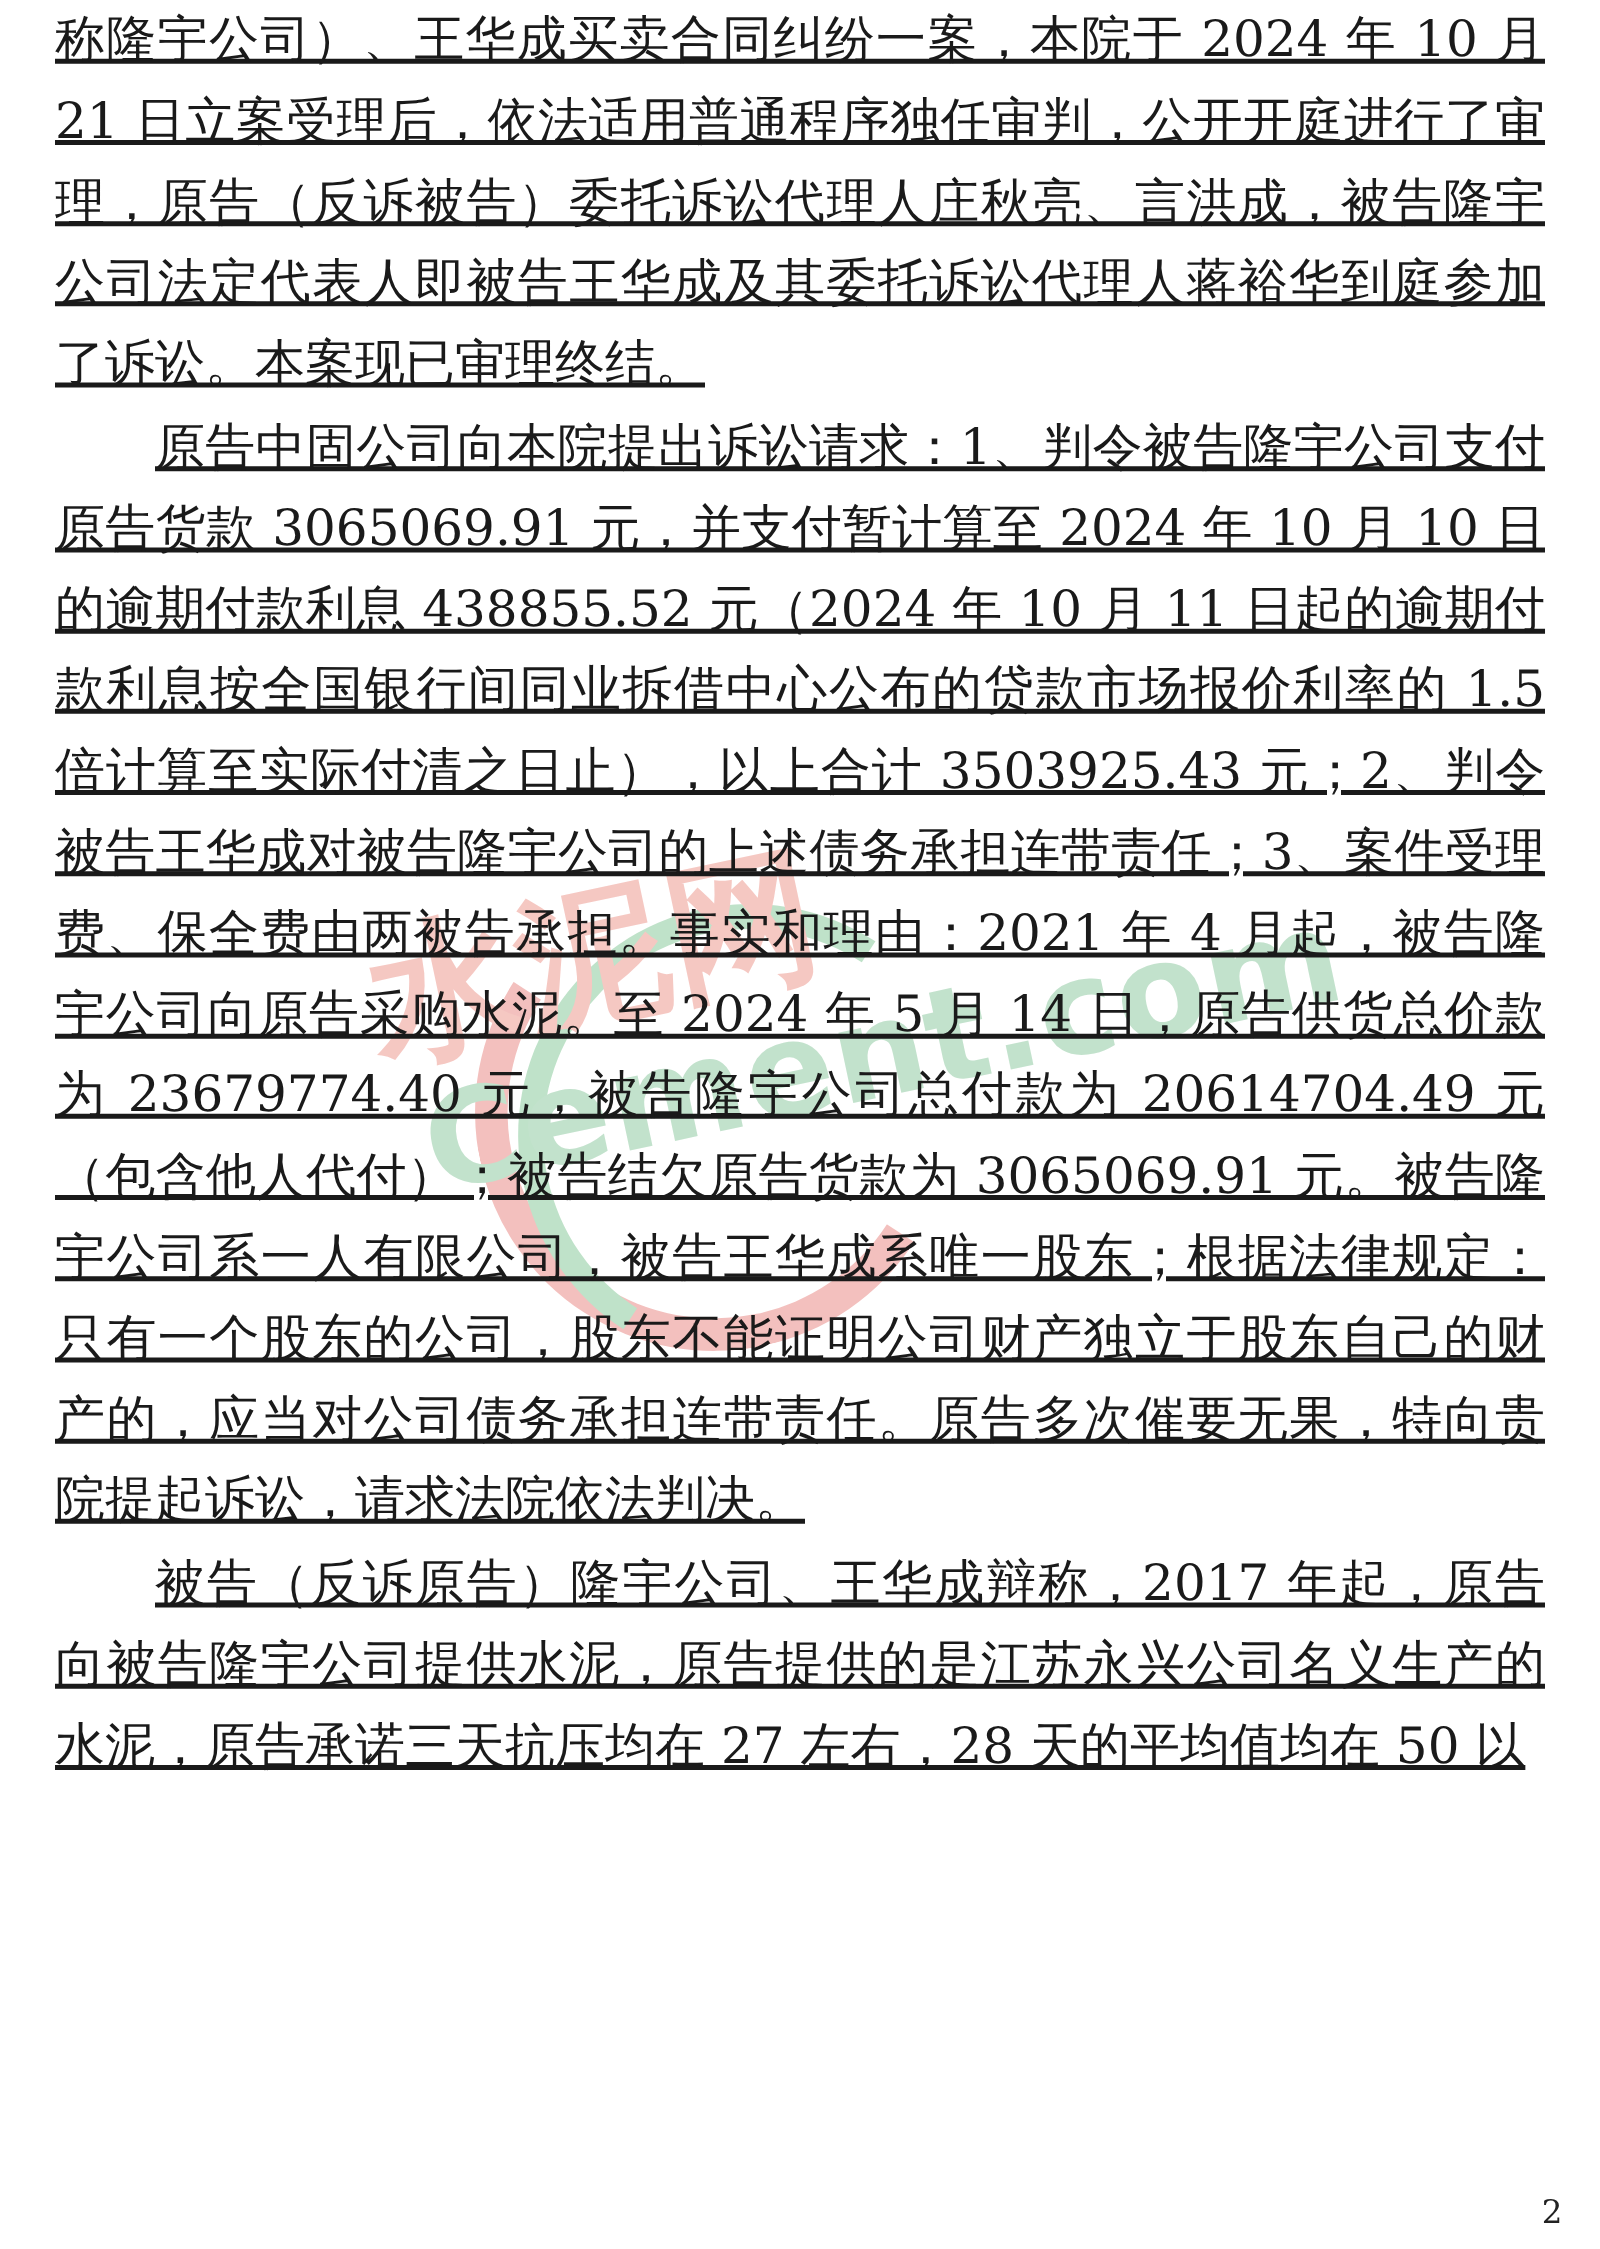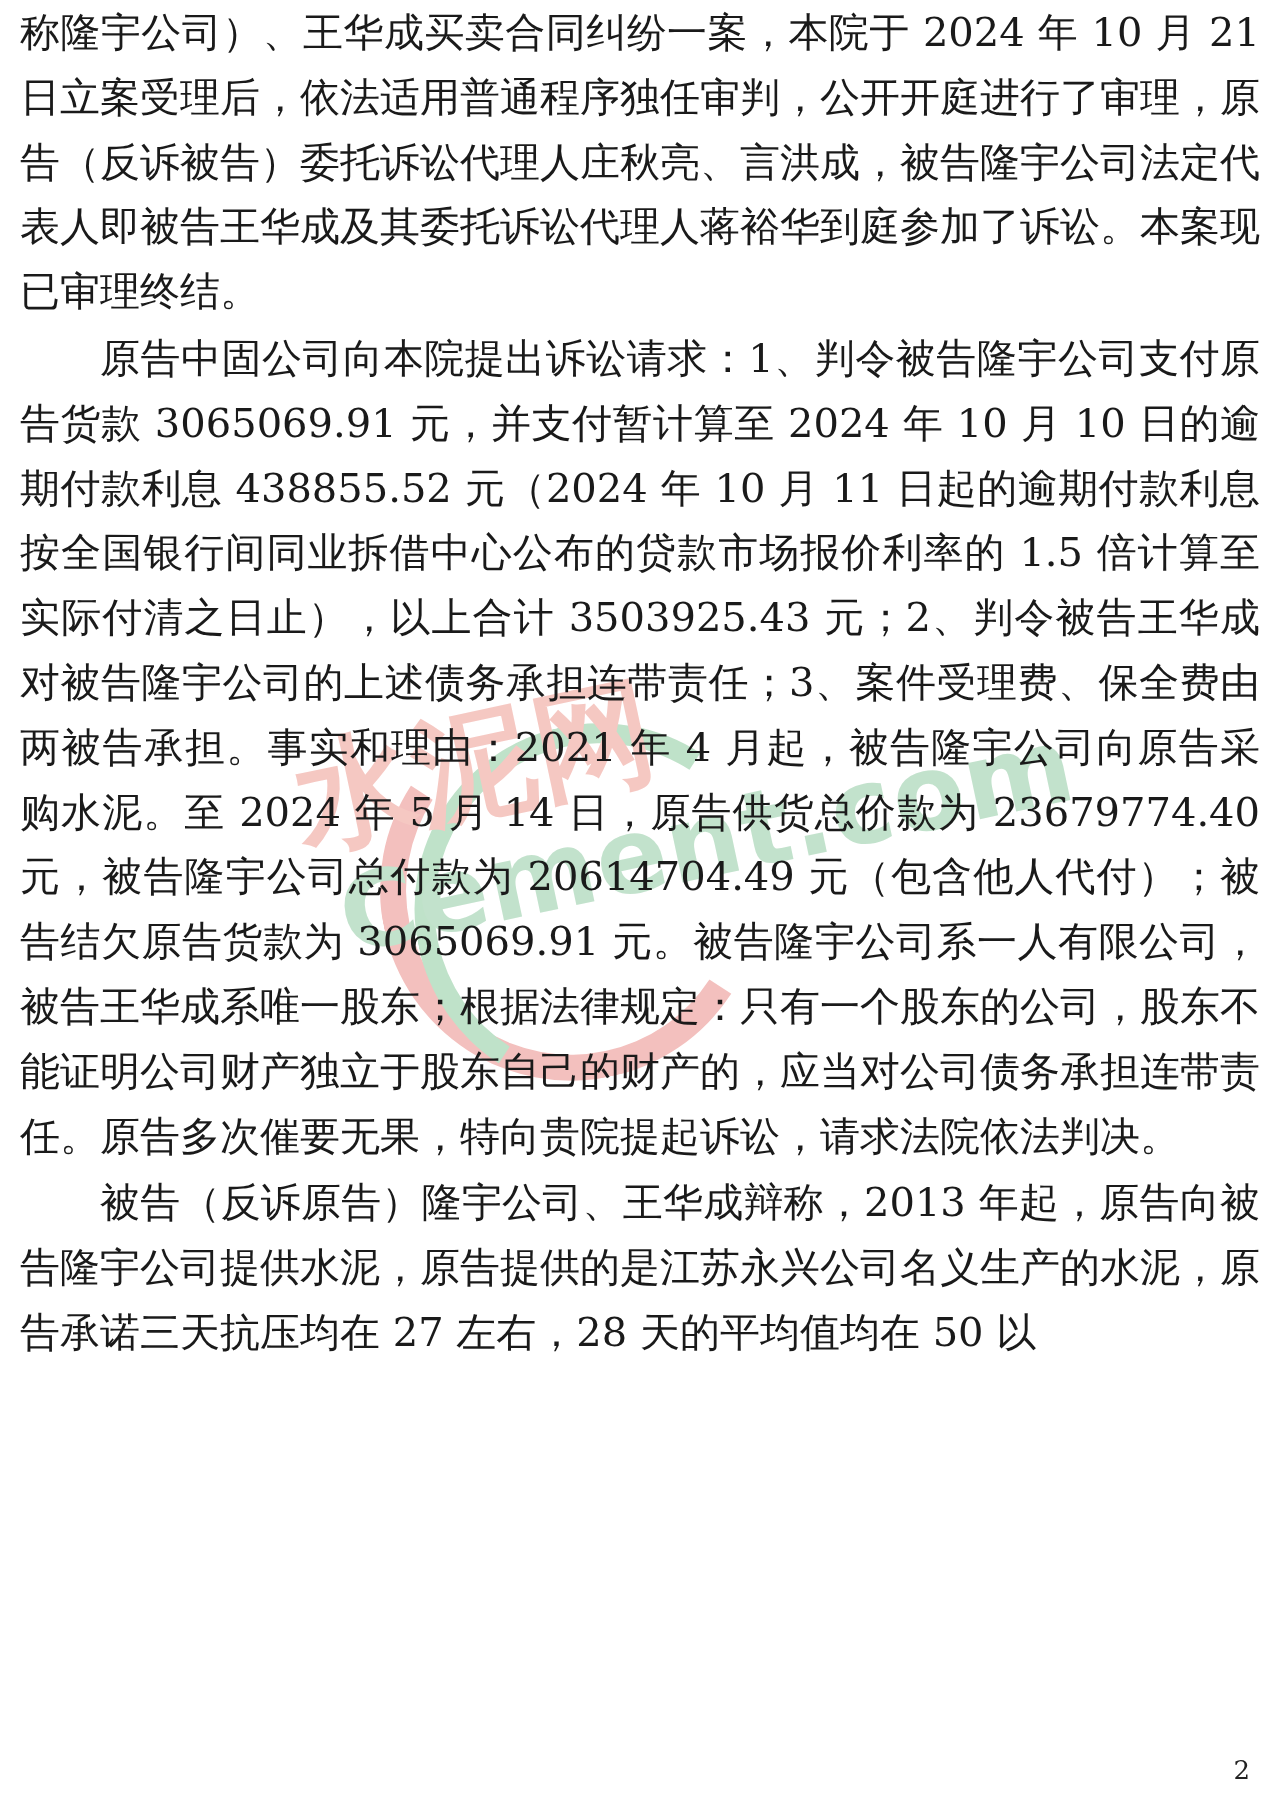--- a/index.html
+++ b/index.html
@@ -68,26 +68,27 @@
     width: 330px;
     height: 330px;
     border: 20px solid #2fa14f;
     border-radius: 50%;
     border-right-color: transparent;
     border-bottom-color: transparent;
   }
   .body-text {
     position: relative;
     z-index: 2;
-    padding: 0 20px;
+    padding: 0 44px;
     font-size: 40px;
     line-height: 1.62;
     color: #1a1a1a;
     text-align: justify;
     text-justify: inter-ideograph;
+    text-decoration: underline;
   }
   .para {
     margin: 0 0 2px 0;
     text-indent: 0;
   }
   .para.indent {
     text-indent: 2em;
   }
   .page-number {
     position: absolute;
@@ -107,18 +108,18 @@
   <div class="watermark">
     <div class="wm-arc"></div>
     <div class="wm-arc2"></div>
     <div class="wm-text">水泥网</div>
     <div class="wm-text2">Cement.com</div>
   </div>
 
   <div class="body-text">
     <p class="para">称隆宇公司）、王华成买卖合同纠纷一案，本院于 2024 年 10 月 21 日立案受理后，依法适用普通程序独任审判，公开开庭进行了审理，原告（反诉被告）委托诉讼代理人庄秋亮、言洪成，被告隆宇公司法定代表人即被告王华成及其委托诉讼代理人蒋裕华到庭参加了诉讼。本案现已审理终结。</p>
     <p class="para indent">原告中固公司向本院提出诉讼请求：1、判令被告隆宇公司支付原告货款 3065069.91 元，并支付暂计算至 2024 年 10 月 10 日的逾期付款利息 438855.52 元（2024 年 10 月 11 日起的逾期付款利息按全国银行间同业拆借中心公布的贷款市场报价利率的 1.5 倍计算至实际付清之日止），以上合计 3503925.43 元；2、判令被告王华成对被告隆宇公司的上述债务承担连带责任；3、案件受理费、保全费由两被告承担。事实和理由：2021 年 4 月起，被告隆宇公司向原告采购水泥。至 2024 年 5 月 14 日，原告供货总价款为 23679774.40 元，被告隆宇公司总付款为 20614704.49 元（包含他人代付）；被告结欠原告货款为 3065069.91 元。被告隆宇公司系一人有限公司，被告王华成系唯一股东；根据法律规定：只有一个股东的公司，股东不能证明公司财产独立于股东自己的财产的，应当对公司债务承担连带责任。原告多次催要无果，特向贵院提起诉讼，请求法院依法判决。</p>
-    <p class="para indent">被告（反诉原告）隆宇公司、王华成辩称，2013 年起，原告向被告隆宇公司提供水泥，原告提供的是江苏永兴公司名义生产的水泥，原告承诺三天抗压均在 27 左右，28 天的平均值均在 50 以</p>
+    <p class="para indent">被告（反诉原告）隆宇公司、王华成辩称，2017 年起，原告向被告隆宇公司提供水泥，原告提供的是江苏永兴公司名义生产的水泥，原告承诺三天抗压均在 27 左右，28 天的平均值均在 50 以</p>
   </div>
 
   <div class="page-number">2</div>
 
 </div>
 
 </body></html>

